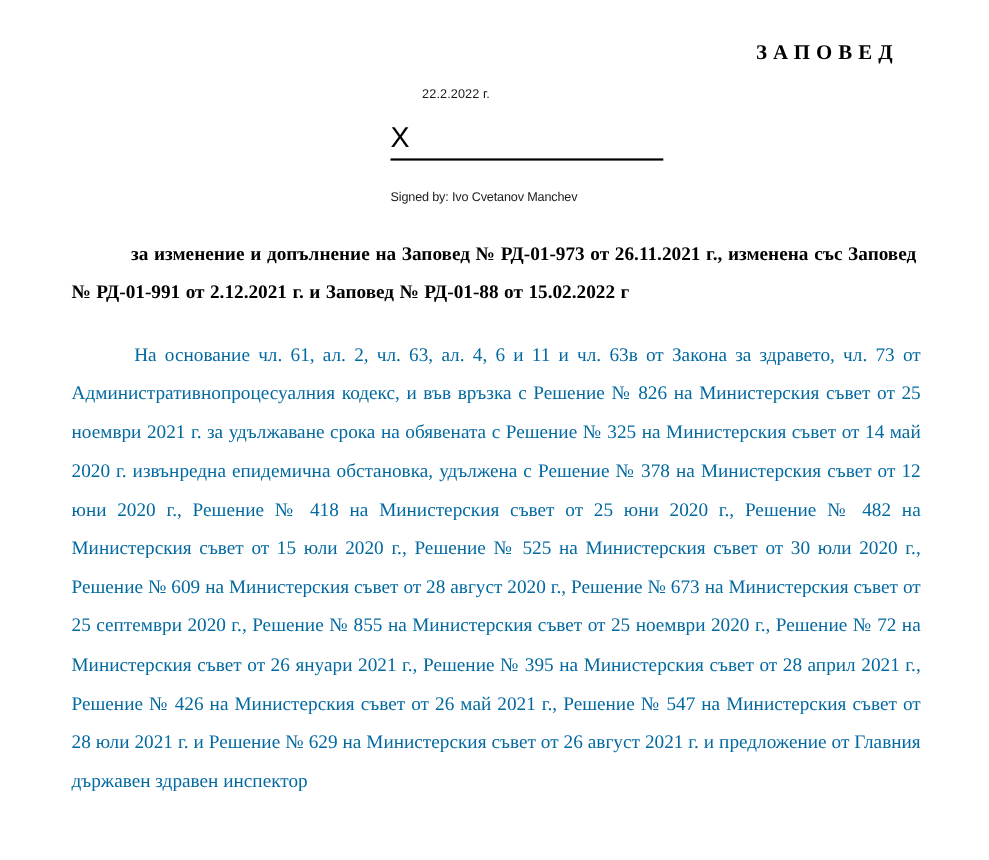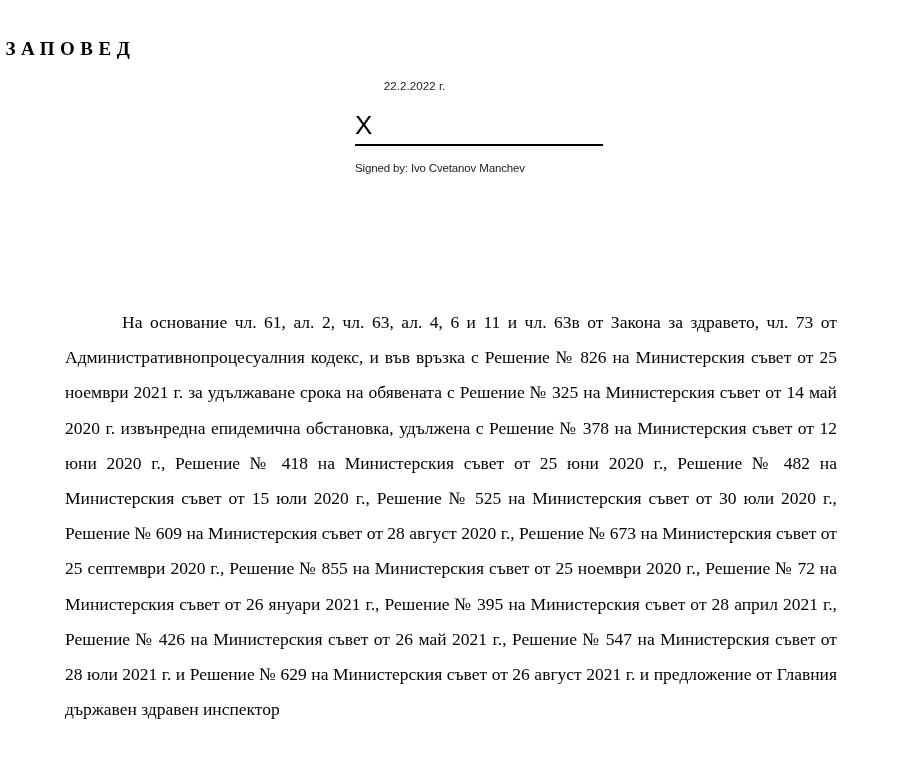--- a/index.html
+++ b/index.html
@@ -23,21 +23,21 @@
     inset: 0;
     background: #ffffff;
   }
 
   
   .doc-title {
     position: absolute;
     top: 38px;
     left: 0;
     width: 817px;
-    text-align: left;
+    text-align: right;
     font-family: "Liberation Serif", "DejaVu Serif", serif;
     font-weight: bold;
     font-size: 19px;
     letter-spacing: 5.5px;
     text-indent: 5.5px;
     color: #000000;
   }
 
   
   .date-stamp {
@@ -79,21 +79,21 @@
     color: #111111;
     letter-spacing: -0.1px;
     white-space: nowrap;
   }
   .signature-line {
     border-bottom: 2.2px solid #000000;
     width: 248px;
     margin-top: 2px;
   }
   .signed-by {
-    margin-top: 16px;
+    margin-top: 28px;
     font-family: "Liberation Sans", "DejaVu Sans", sans-serif;
     font-size: 11.5px;
     color: #1a1a1a;
     letter-spacing: -0.15px;
     white-space: nowrap;
   }
 
   
   .doc-subtitle {
     position: absolute;
@@ -116,36 +116,37 @@
     position: absolute;
     top: 305px;
     left: 65px;
     width: 772px;
     font-family: "Liberation Serif", "DejaVu Serif", serif;
     font-size: 17.5px;
     line-height: 35.2px;
     text-align: justify;
     text-align-last: left;
     text-indent: 57px;
-    color: #000000;
+    color: #0369a1;
   }
 </style>
 </head>
 <body>
 
 <div class="page">
 
   <div class="doc-title">ЗАПОВЕД</div>
 
   <div class="date-stamp">22.2.2022 г.</div>
 
   <div class="signature-block">
     <div class="signature-row">
       <span class="signature-x">X</span>
     </div>
     <div class="signature-line"></div>
     <div class="signed-by">Signed by: Ivo Cvetanov Manchev</div>
   </div>
 
+  <div class="doc-subtitle">за изменение и допълнение на Заповед № РД-01-973 от 26.11.2021 г., изменена със Заповед № РД-01-991 от 2.12.2021 г. и Заповед № РД-01-88 от 15.02.2022 г</div>
 
   <div class="doc-body">На основание чл. 61, ал. 2, чл. 63, ал. 4, 6 и 11 и чл. 63в от Закона за здравето, чл. 73 от Административнопроцесуалния кодекс, и във връзка с Решение № 826 на Министерския съвет от 25 ноември 2021 г. за удължаване срока на обявената с Решение № 325 на Министерския съвет от 14 май 2020 г. извънредна епидемична обстановка, удължена с Решение № 378 на Министерския съвет от 12 юни 2020 г., Решение № 418 на Министерския съвет от 25 юни 2020 г., Решение № 482 на Министерския съвет от 15 юли 2020 г., Решение № 525 на Министерския съвет от 30 юли 2020 г., Решение № 609 на Министерския съвет от 28 август 2020 г., Решение № 673 на Министерския съвет от 25 септември 2020 г., Решение № 855 на Министерския съвет от 25 ноември 2020 г., Решение № 72 на Министерския съвет от 26 януари 2021 г., Решение № 395 на Министерския съвет от 28 април 2021 г., Решение № 426 на Министерския съвет от 26 май 2021 г., Решение № 547 на Министерския съвет от 28 юли 2021 г. и Решение № 629 на Министерския съвет от 26 август 2021 г. и предложение от Главния държавен здравен инспектор</div>
 
 </div>
 
 </body></html>

